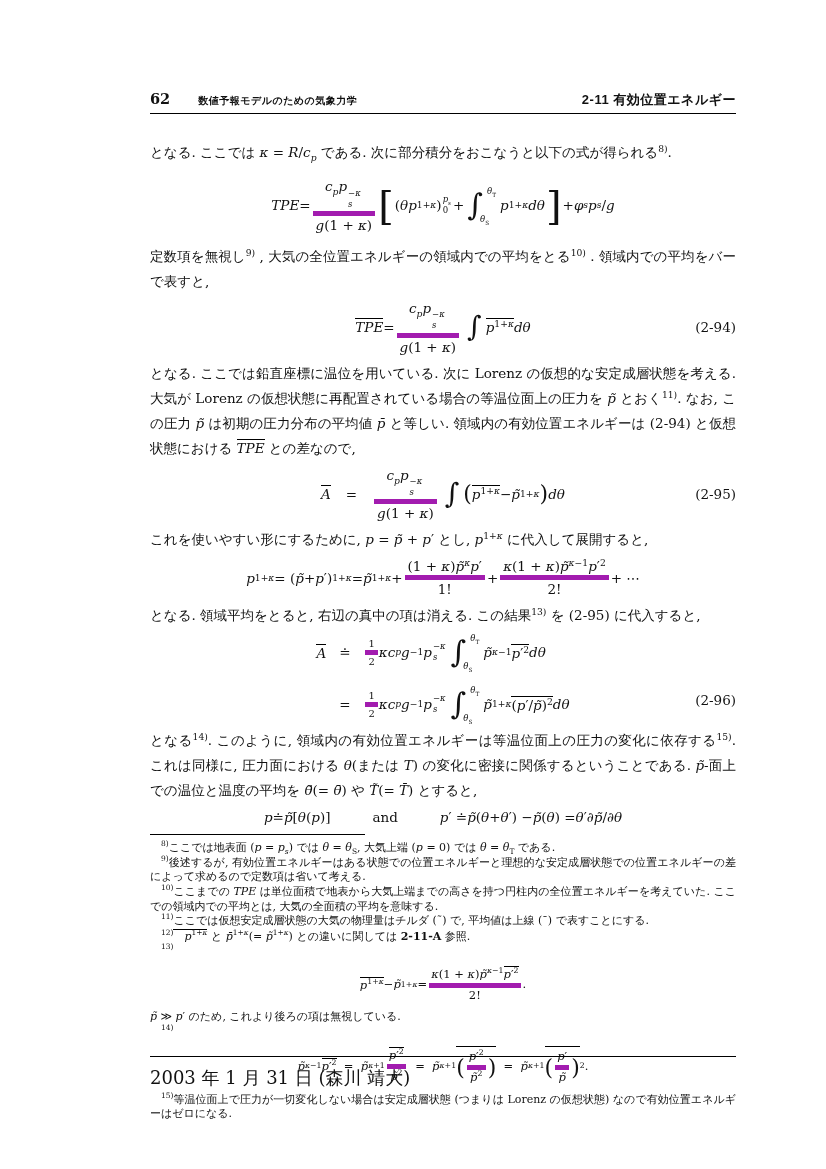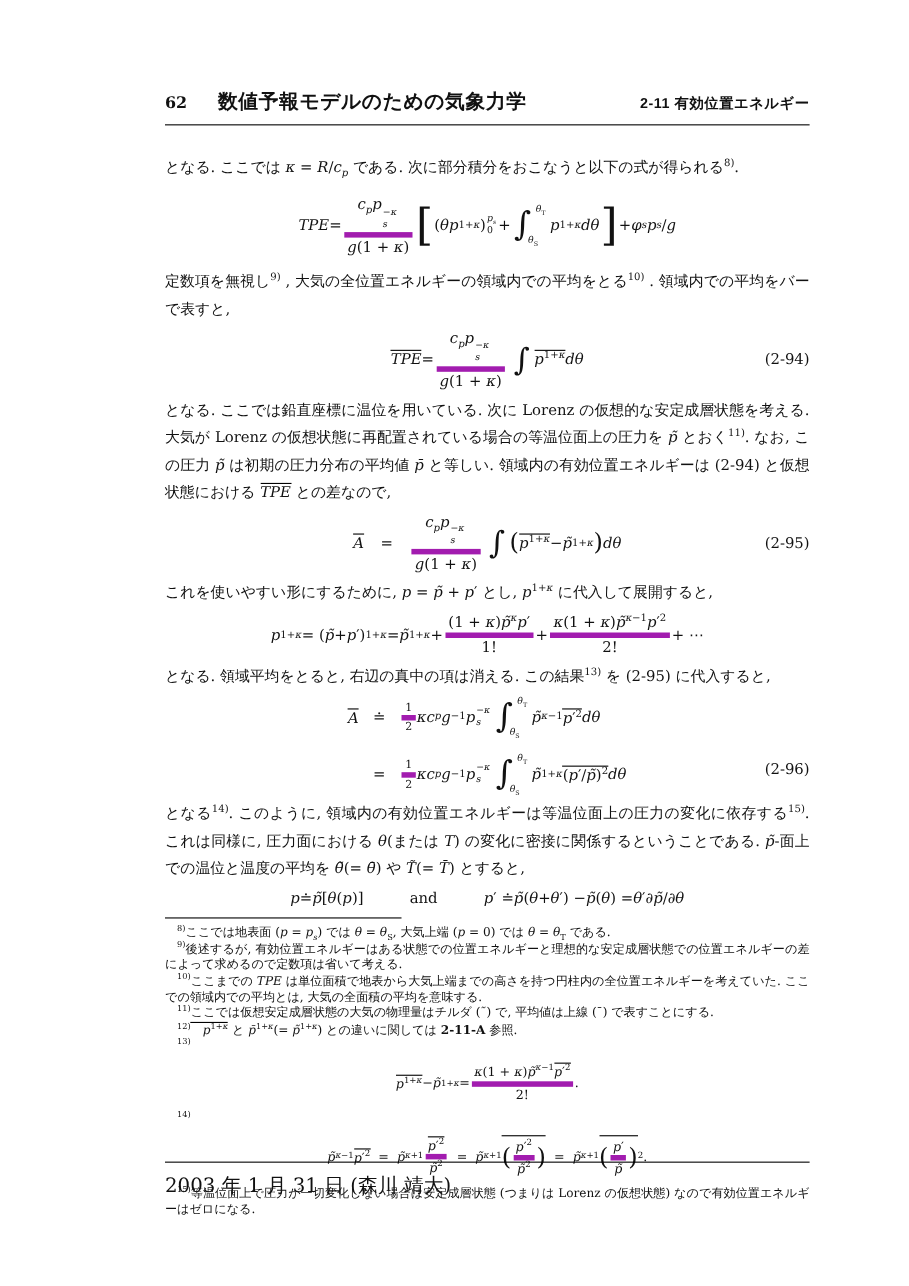--- a/index.html
+++ b/index.html
@@ -1,23 +1,23 @@
 <!DOCTYPE html>
 <html><head>
 <meta charset="utf-8">
 <style>
   html,body{margin:0;padding:0;background:#ffffff;}
   .page{position:relative;width:826px;height:1169px;background:#fff;color:#111;
         font-family:"DejaVu Serif","Liberation Serif",serif;overflow:hidden;}
   
-  .hd{position:absolute;left:150px;width:586px;top:80px;display:flex;
+  .hd{position:absolute;left:150px;width:586px;top:90px;display:flex;
       justify-content:space-between;align-items:baseline;}
   .pgnum{font-weight:bold;font-size:14.5px;}
   .bktitle{font-family:"Liberation Sans","DejaVu Sans",sans-serif;font-weight:bold;
-           font-size:18px;margin-left:28px;letter-spacing:.5px;}
+           font-size:10px;margin-left:28px;letter-spacing:.5px;}
   .hd-left{display:flex;align-items:baseline;}
   .sectitle{font-family:"Liberation Sans","DejaVu Sans",sans-serif;font-weight:bold;
             font-size:13px;letter-spacing:.5px;}
   .hd-rule{position:absolute;left:150px;width:586px;top:113px;border-top:1.5px solid #000;}
   
   .content{position:absolute;left:150px;width:586px;top:140px;}
   .para{font-size:13.5px;line-height:25px;text-align:justify;margin:0;}
   .para i{font-family:"DejaVu Serif","Liberation Serif",serif;}
   sup{font-size:68%;line-height:0;}
   sub{font-size:68%;line-height:0;}
@@ -219,20 +219,21 @@
       <p><sup>10)</sup>ここまでの <i>TPE</i> は単位面積で地表から大気上端までの高さを持つ円柱内の全位置エネルギーを考えていた. ここでの領域内での平均とは, 大気の全面積の平均を意味する.</p>
       <p><sup>11)</sup>ここでは仮想安定成層状態の大気の物理量はチルダ (˜) で, 平均値は上線 (¯) で表すことにする.</p>
       <p><sup>12)</sup><span class="ov"><i>p</i><sup>1+<i>κ</i></sup></span> と <i>p̄</i><sup>1+<i>κ</i></sup>(= <i>p̃</i><sup>1+<i>κ</i></sup>) との違いに関しては <b>2-11-A</b> 参照.</p>
       <p><sup>13)</sup></p>
       <div class="fneq">
         <span class="eqbody"><span class="ov"><i>p</i><sup>1+<i>κ</i></sup></span> − <i>p̃</i><sup>1+<i>κ</i></sup> = <span class="fr">
               <span class="nu"><i>κ</i>(1 + <i>κ</i>)<i>p̃</i><sup><i>κ</i>−1</sup><span class="ov"><i>p</i>′<sup>2</sup></span></span>
               <span class="de">2!</span>
             </span>.</span>
       </div>
+      <p class="noind"><i>p̃</i> ≫ <i>p</i>′ のため, これより後ろの項は無視している.</p>
       <p><sup>14)</sup></p>
       <div class="fneq">
         <span class="eqbody"><i>p̃</i><sup><i>κ</i>−1</sup><span class="ov"><i>p</i>′<sup>2</sup></span>&nbsp; = &nbsp;<i>p̃</i><sup><i>κ</i>+1</sup> <span class="fr">
               <span class="nu"><span class="ov"><i>p</i>′<sup>2</sup></span></span>
               <span class="de"><i>p̃</i><sup>2</sup></span>
             </span>&nbsp; = &nbsp;<i>p̃</i><sup><i>κ</i>+1</sup> <span class="ovm">
               <span class="bigp">(</span>
               <span class="fr">
                 <span class="nu"><i>p</i>′<sup>2</sup></span>
                 <span class="de"><i>p̃</i><sup>2</sup></span>

